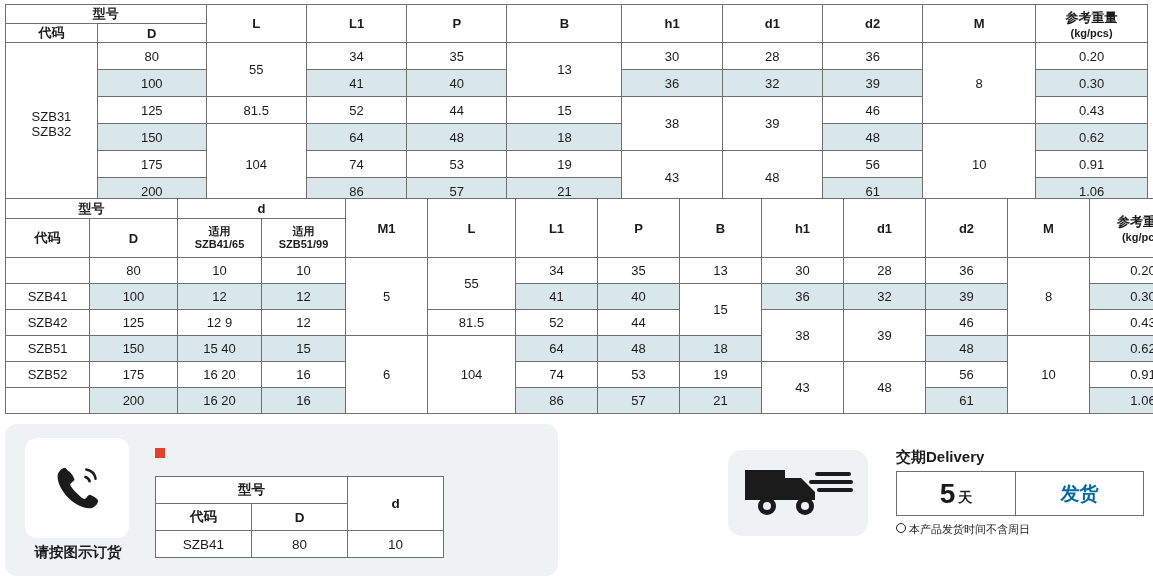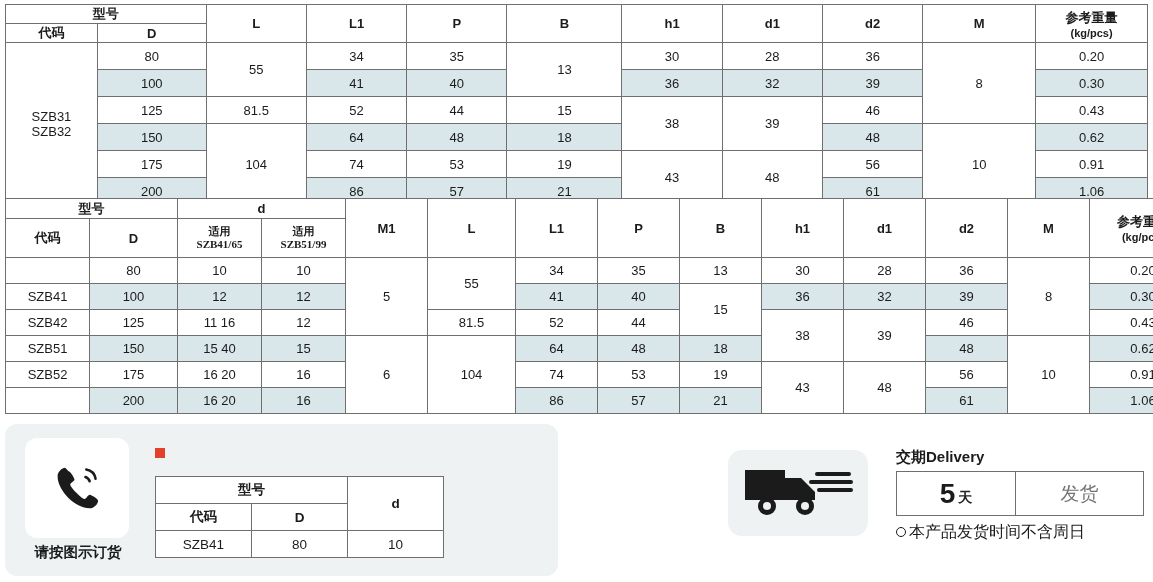--- a/index.html
+++ b/index.html
@@ -199,38 +199,38 @@
   }
   .days-unit {
     font-size: 14px;
     font-weight: bold;
     margin-left: 3px;
     position: relative;
     top: 4px;
   }
   .ship-text {
     font-size: 19px;
-    font-weight: normal;
-    color: #737373;
+    font-weight: bold;
+    color: #0369a1;
   }
   .delivery-note {
     position: absolute;
     left: 168px;
     top: 82px;
-    font-size: 16px;
+    font-size: 11px;
     color: #1b1b1b;
   }
   .circle-mark {
     display: inline-block;
     width: 8px; height: 8px;
     border: 1px solid #1b1b1b;
     border-radius: 50%;
     margin-right: 3px;
   }
-  .two-line { line-height: 1.15; font-family: Liberation Serif, serif; }
+  .two-line { line-height: 1.15; }
 </style>
 </head>
 <body>
 
 <div class="page">
 
   <table class="spec" id="table1">
     <colgroup>
       <col style="width:88px">
         <col style="width:104px">
@@ -407,21 +407,21 @@
         <td class="shade">40</td>
         <td rowspan="2">15</td>
         <td class="shade">36</td>
         <td class="shade">32</td>
         <td class="shade">39</td>
         <td class="shade">0.30</td>
       </tr>
       <tr>
         <td>SZB42</td>
         <td>125</td>
-        <td>11 16</td>
+        <td>12 9</td>
         <td>12</td>
         <td>81.5</td>
         <td>52</td>
         <td>44</td>
         <td rowspan="2">38</td>
         <td rowspan="2">39</td>
         <td>46</td>
         <td>0.43</td>
       </tr>
       <tr>

